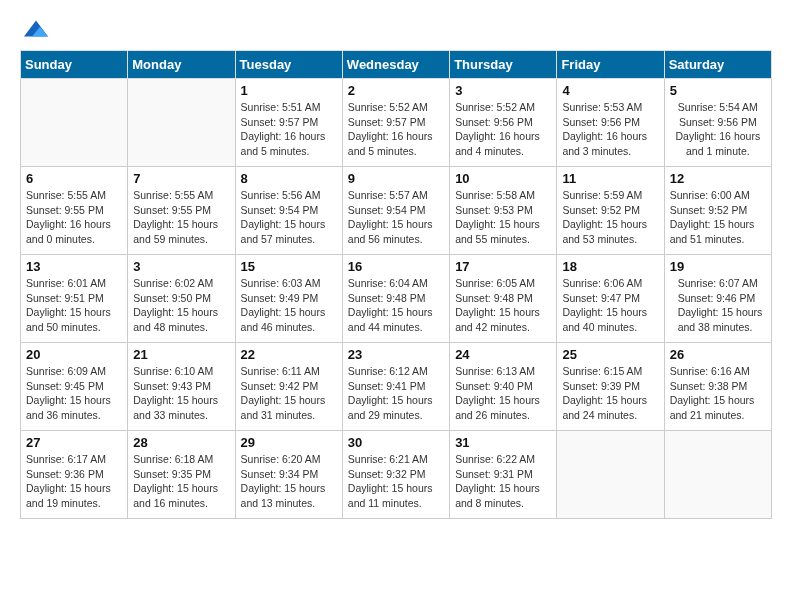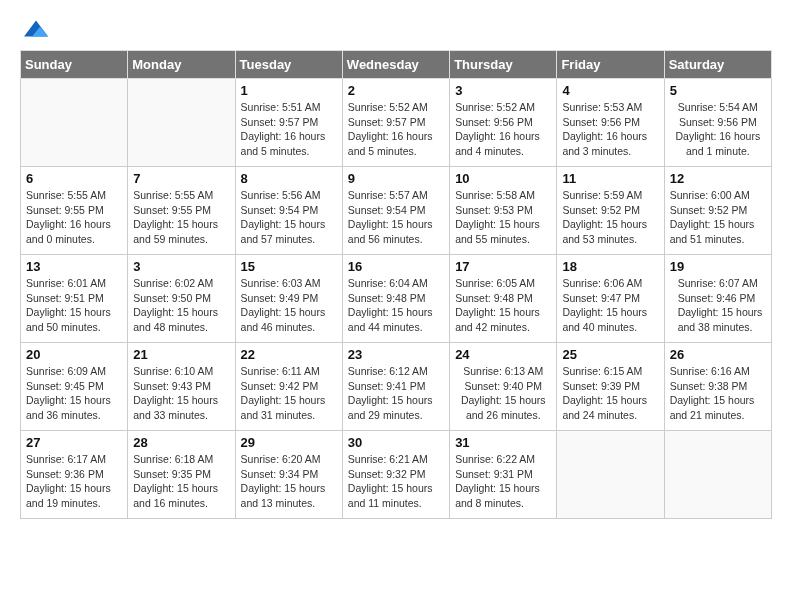--- a/index.html
+++ b/index.html
@@ -41,21 +41,21 @@
     .location {
       font-size: 16px;
       color: #555;
     }
     .calendar {
       width: 100%;
       border-collapse: collapse;
       table-layout: fixed;
     }
     .calendar th {
-      background-color: #737373;
+      background-color: #0369a1;
       color: #fff;
       font-weight: bold;
       font-size: 13px;
       padding: 6px 4px;
       text-align: left;
       border: 1px solid #ddd;
     }
     .calendar td {
       vertical-align: top;
       padding: 4px 5px;
@@ -255,21 +255,21 @@
 Daylight: 15 hours and 31 minutes.</div>
         </td>
         <td>
           <div class="day-number">23</div>
           <div class="day-info" style="white-space: pre-line;">Sunrise: 6:12 AM
 Sunset: 9:41 PM
 Daylight: 15 hours and 29 minutes.</div>
         </td>
         <td>
           <div class="day-number">24</div>
-          <div class="day-info" style="white-space: pre-line; text-align: center;">Sunrise: 6:13 AM
+          <div class="day-info" style="white-space: pre-line;">Sunrise: 6:13 AM
 Sunset: 9:40 PM
 Daylight: 15 hours and 26 minutes.</div>
         </td>
         <td>
           <div class="day-number">25</div>
           <div class="day-info" style="white-space: pre-line;">Sunrise: 6:15 AM
 Sunset: 9:39 PM
 Daylight: 15 hours and 24 minutes.</div>
         </td>
         <td>

